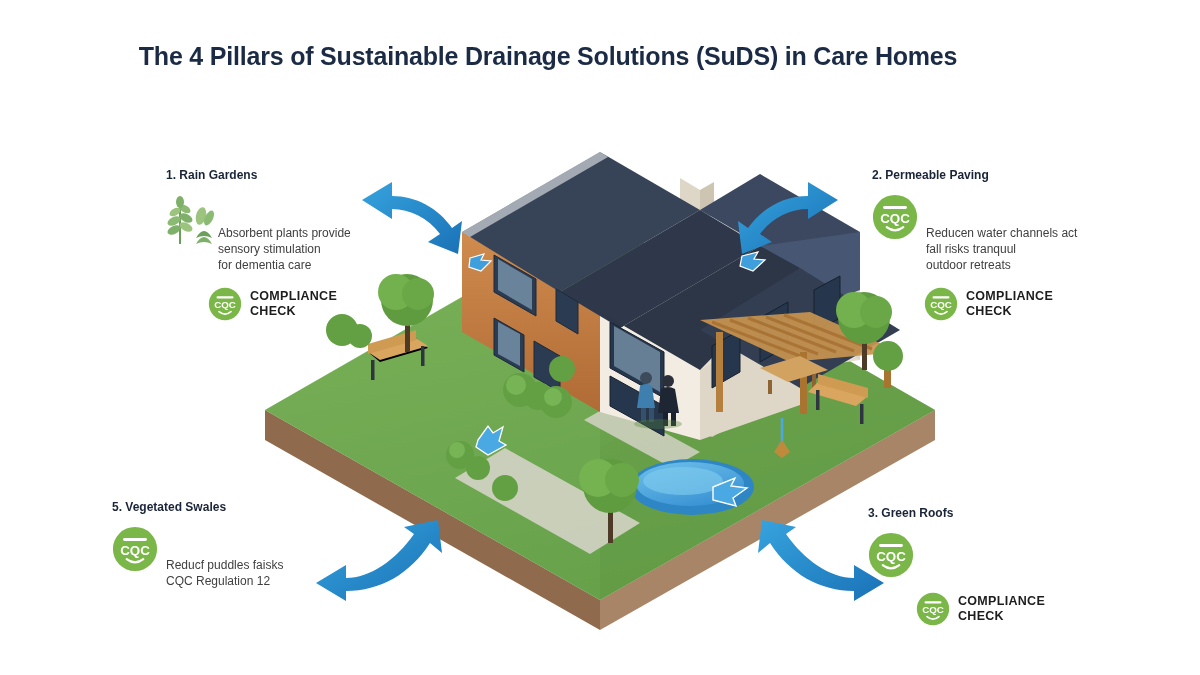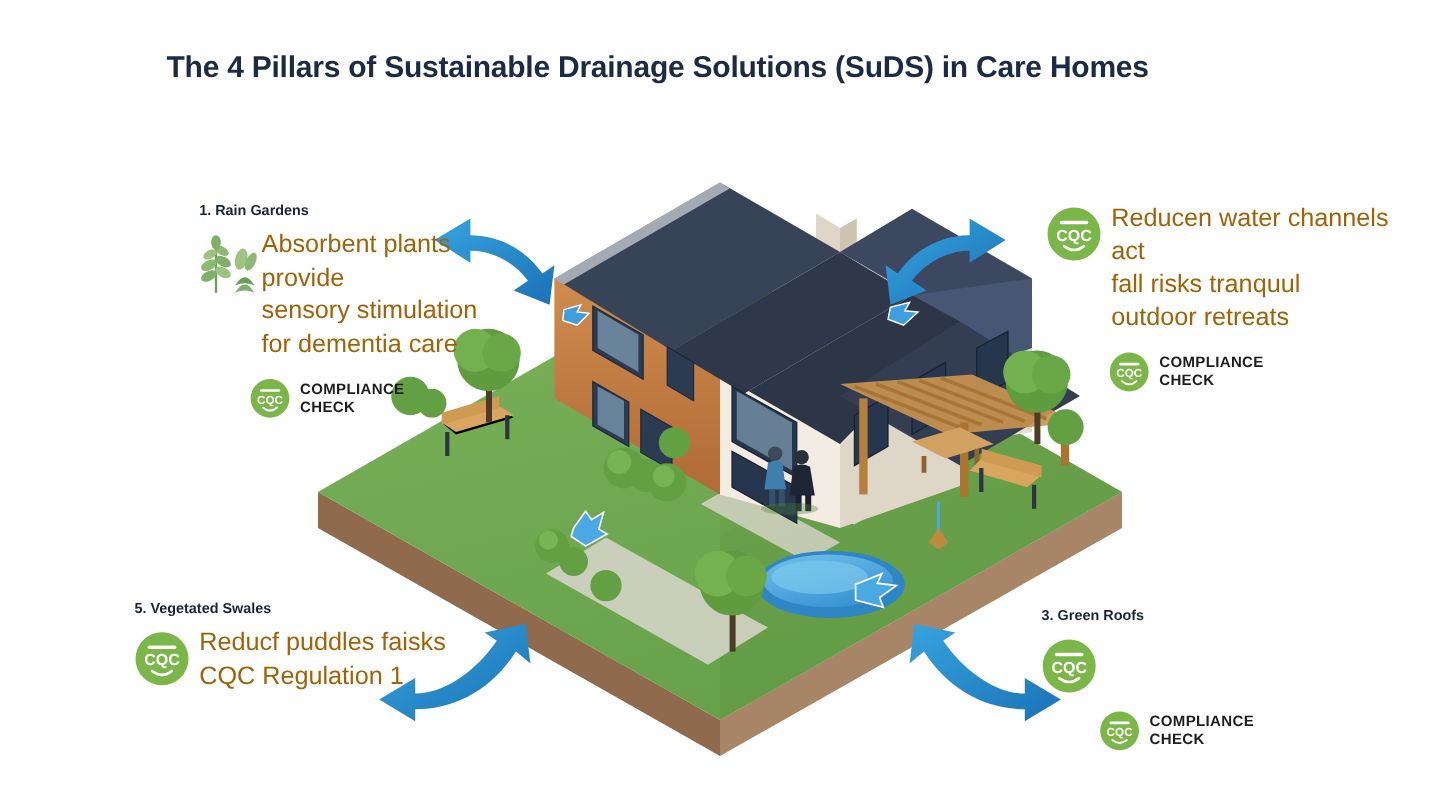--- a/index.html
+++ b/index.html
@@ -21,22 +21,23 @@
     letter-spacing:-0.2px;
   }
 
   
   .pillar{position:absolute;}
   .pillar-head{
     font-size:12px;font-weight:bold;color:#1a2438;
     white-space:nowrap;margin:0 0 8px 0;
   }
   .pillar-body{
-    font-size:21px;line-height:1.32;color:#a16207;
+    font-size:12px;line-height:1.32;color:#404040;
     white-space:pre-line;
+    margin-top:36px;
   }
   .row{display:flex;align-items:flex-start;}
 
   
   .leaf-icon{width:48px;height:52px;flex:0 0 48px;margin-right:4px;margin-top:4px;}
 
   
   .cqc-lg{width:46px;height:46px;flex:0 0 46px;margin-right:8px;margin-top:4px;}
   .cqc-sm{width:34px;height:34px;flex:0 0 34px;margin-right:8px;}
 
@@ -329,20 +330,21 @@
         <rect x="10" y="11" width="20" height="2.6" rx="1.3" fill="#ffffff"></rect>
         <text x="20" y="25" font-family="Liberation Sans, sans-serif" font-size="11.5" font-weight="bold" fill="#ffffff" text-anchor="middle">CQC</text>
         <path d="M13,29 q7,6 14,0" stroke="#ffffff" stroke-width="2" fill="none" stroke-linecap="round"></path>
       </svg>
       <div class="compliance-text">COMPLIANCE
 CHECK</div>
     </div>
   </div>
 
   <div class="pillar" id="p2">
+    <div class="pillar-head">2. Permeable Paving</div>
     <div class="row">
       <svg class="cqc-lg" viewBox="0 0 50 50">
         <circle cx="25" cy="25" r="24" fill="#7ab648"></circle>
         <rect x="12" y="13" width="26" height="3.2" rx="1.6" fill="#ffffff"></rect>
         <text x="25" y="31" font-family="Liberation Sans, sans-serif" font-size="14.5" font-weight="bold" fill="#ffffff" text-anchor="middle">CQC</text>
         <path d="M16,36 q9,7 18,0" stroke="#ffffff" stroke-width="2.4" fill="none" stroke-linecap="round"></path>
       </svg>
       <div class="pillar-body">Reducen water channels act
 fall risks tranquul
 outdoor retreats</div>
@@ -362,21 +364,21 @@
   <div class="pillar" id="p3">
     <div class="pillar-head">5. Vegetated Swales</div>
     <div class="row">
       <svg class="cqc-lg" viewBox="0 0 50 50">
         <circle cx="25" cy="25" r="24" fill="#7ab648"></circle>
         <rect x="12" y="13" width="26" height="3.2" rx="1.6" fill="#ffffff"></rect>
         <text x="25" y="31" font-family="Liberation Sans, sans-serif" font-size="14.5" font-weight="bold" fill="#ffffff" text-anchor="middle">CQC</text>
         <path d="M16,36 q9,7 18,0" stroke="#ffffff" stroke-width="2.4" fill="none" stroke-linecap="round"></path>
       </svg>
       <div class="pillar-body">Reducf puddles faisks
-CQC Regulation 1</div>
+CQC Regulation 12</div>
     </div>
   </div>
 
   <div class="pillar" id="p4">
     <div class="pillar-head">3. Green Roofs</div>
     <div class="row">
       <svg class="cqc-lg" viewBox="0 0 50 50">
         <circle cx="25" cy="25" r="24" fill="#7ab648"></circle>
         <rect x="12" y="13" width="26" height="3.2" rx="1.6" fill="#ffffff"></rect>
         <text x="25" y="31" font-family="Liberation Sans, sans-serif" font-size="14.5" font-weight="bold" fill="#ffffff" text-anchor="middle">CQC</text>

